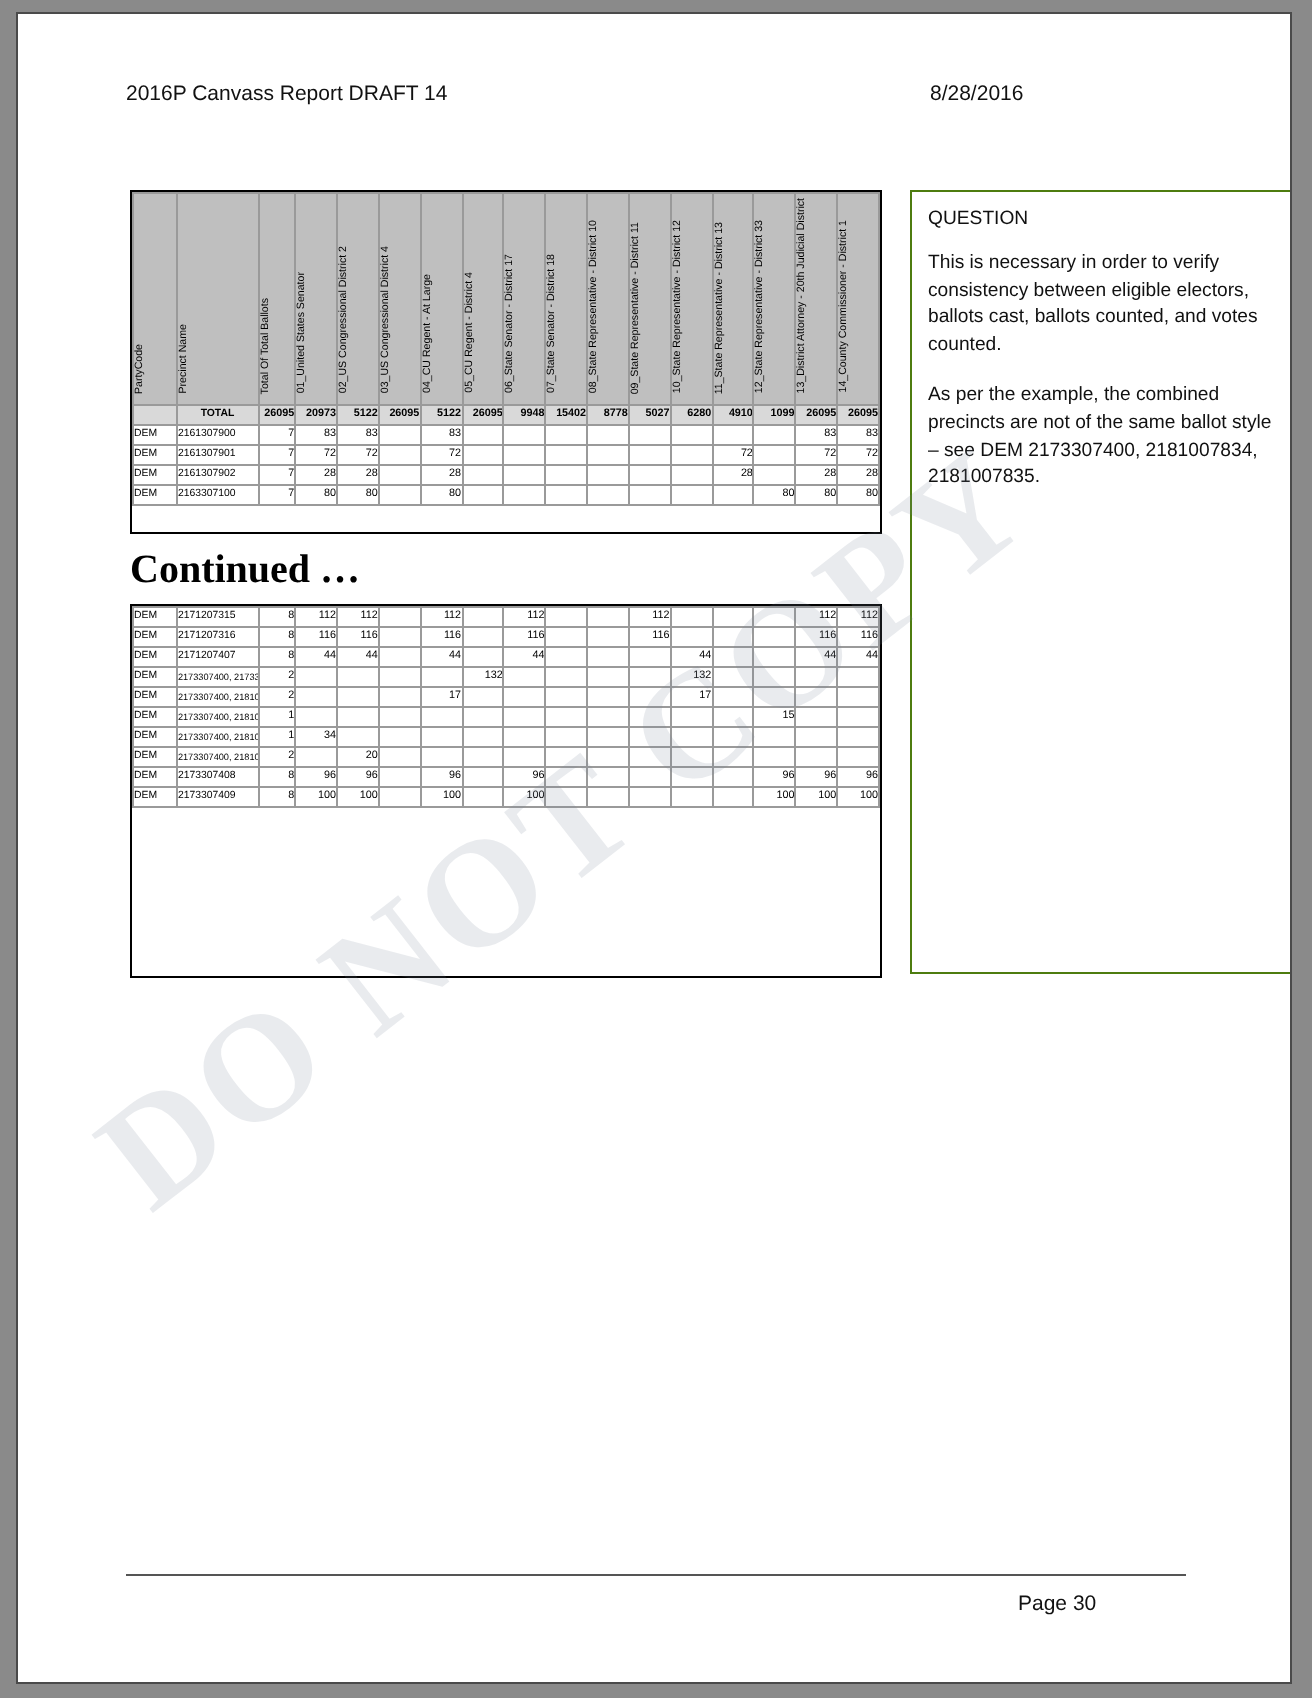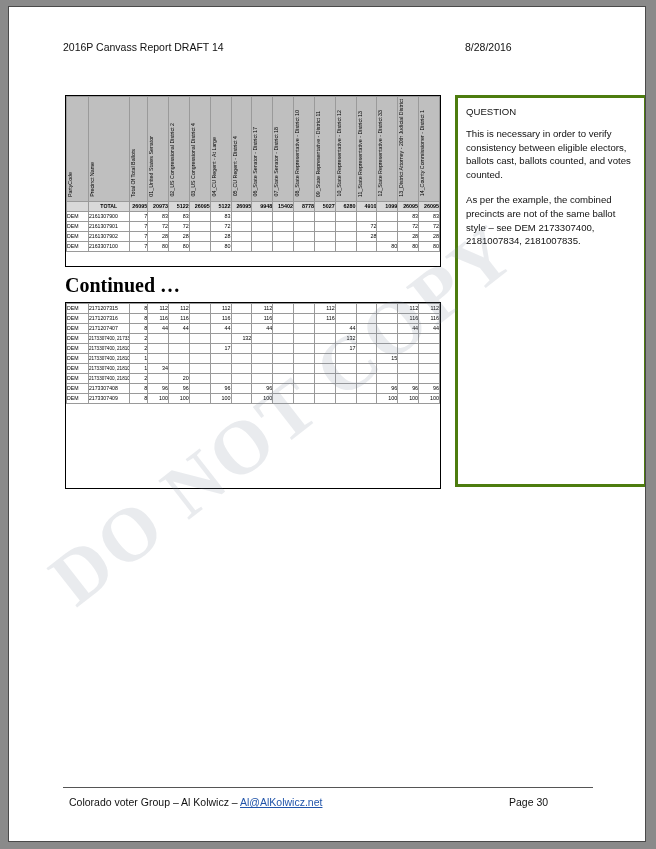--- a/index.html
+++ b/index.html
@@ -70,21 +70,21 @@
     color: #000;
   }
 
   
   .qbox {
     position: absolute;
     left: 446px;
     top: 88px;
     width: 192px;
     height: 392px;
-    border: 3px solid #4d7c0f;
+    border: 1px solid #4d7c0f;
     background: #fff;
     box-sizing: border-box;
     padding: 8px 8px 0 8px;
   }
   .qbox .qtitle {
     font-size: 9.6px;
     color: #111;
     margin-bottom: 10px;
   }
   .qbox p {
@@ -572,18 +572,15 @@
 
   <div class="qbox">
     <div class="qtitle">QUESTION</div>
     <p>This is necessary in order to verify consistency between eligible electors, ballots cast, ballots counted, and votes counted.</p>
     <p>As per the example, the combined precincts are not of the same ballot style – see DEM 2173307400, 2181007834, 2181007835.</p>
   </div>
 
   <div class="watermark">DO NOT COPY</div>
 
   <div class="footer-line"></div>
-  <div class="footer footer-left">
-    <span>Colorado voter Group – Al Kolwicz –  </span><span class="mail">Al@AlKolwicz.net</span>
-  </div>
   <div class="footer footer-right">Page 30</div>
 
 </div>
 
 </body></html>

